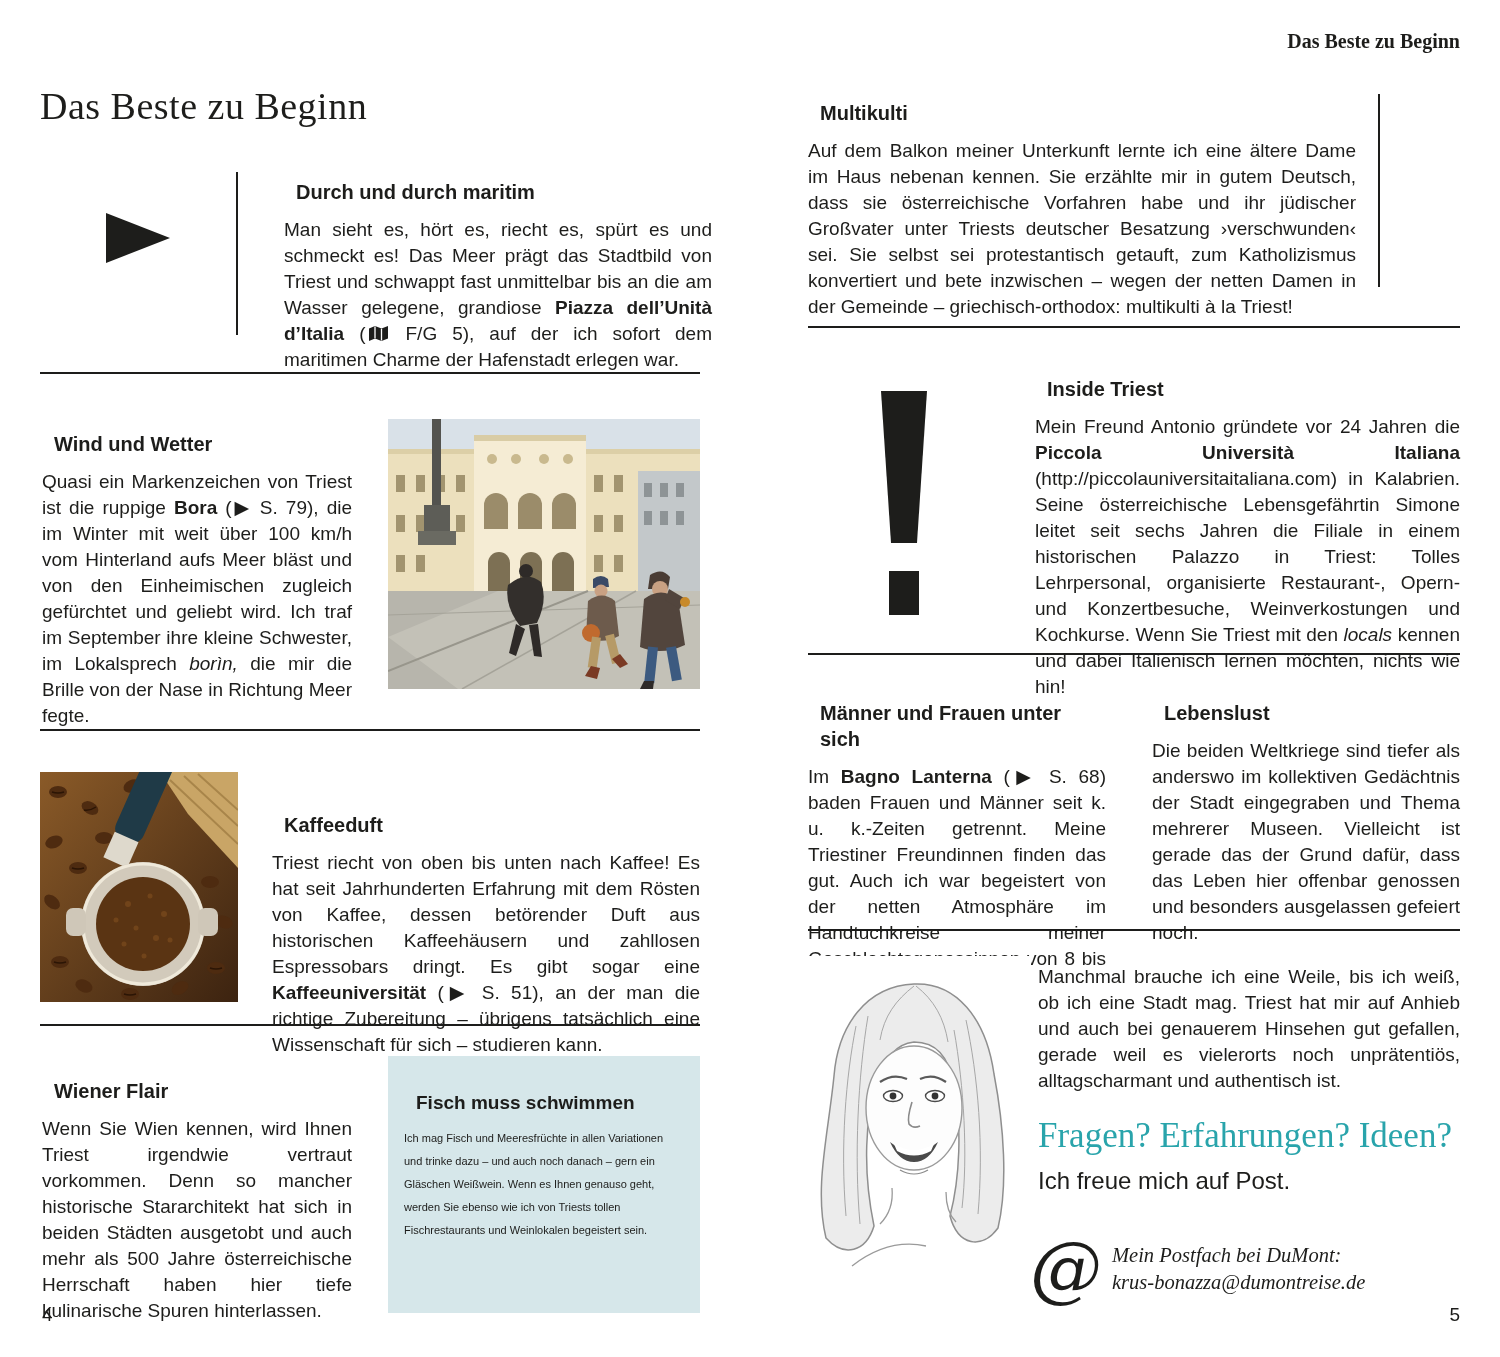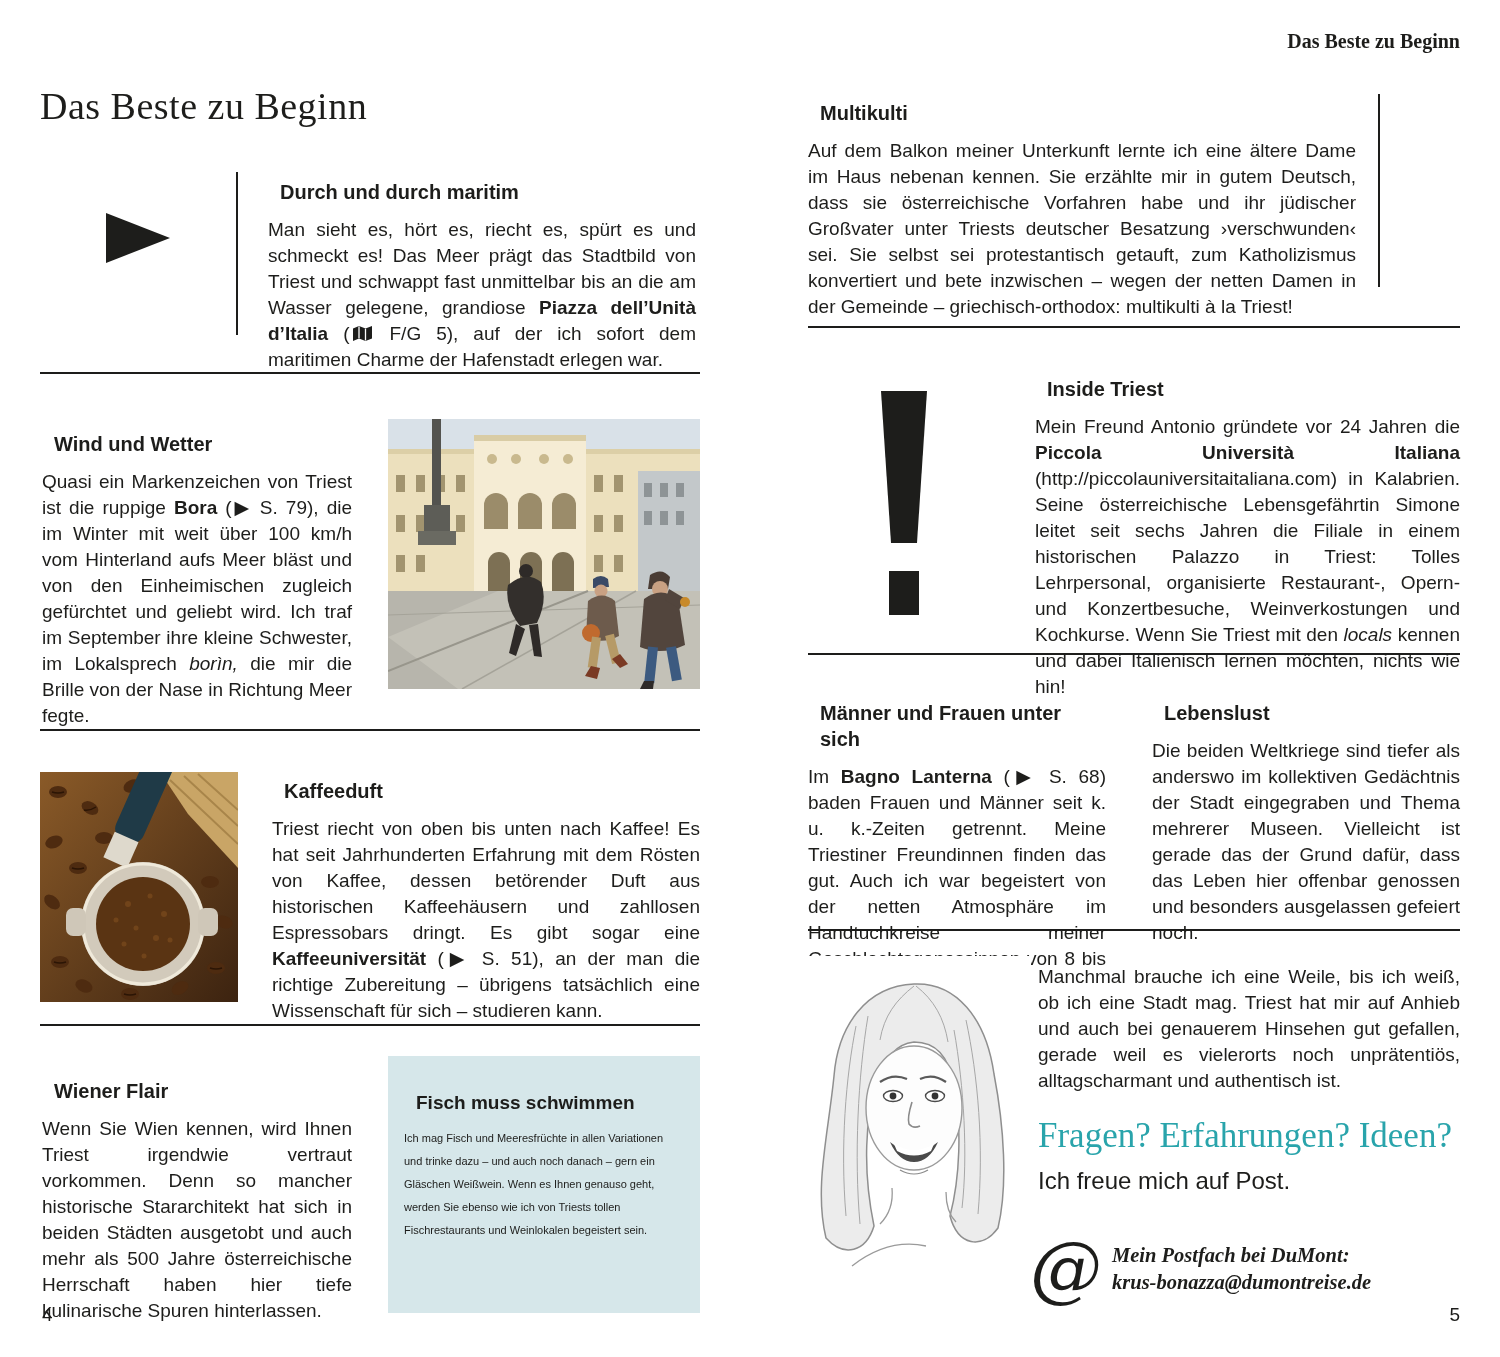--- a/index.html
+++ b/index.html
@@ -37,21 +37,21 @@
 <body>
 
 <div class="sheet">
 
   <div class="abs page-title" style="left:40px;top:84px;width:500px;">Das Beste zu Beginn</div>
 
   <div class="abs opener-triangle" style="left:106px;top:213px;"></div>
 
   <div class="vr" style="left:236px;top:172px;height:163px;"></div>
 
-  <div class="abs" style="left:268px;top:167px;width:428px;">
+  <div class="abs" style="left:284px;top:167px;width:428px;">
     <div class="sec-h">Durch und durch maritim</div>
     <p class="body-text"><span>Man sieht es, hört es, riecht es, spürt es und schmeckt es! Das Meer prägt das Stadtbild von Triest und schwappt fast unmittelbar bis an die am Wasser gelegene, grandiose </span><span class="b">Piazza dell’Unità d’Italia</span><span> (</span><svg class="map-icon-svg" width="21" height="17" viewBox="0 0 21 17">
           <path d="M1 3.5 L7 1 L13.5 3.5 L20 1 V13.5 L13.5 16 L7 13.5 L1 16 Z" fill="#1d1d1b"></path>
           <path d="M7 1.5 V13.2 M13.5 3.8 V15.4" stroke="#ffffff" stroke-width="1.3" fill="none"></path>
         </svg><span> F/G 5), auf der ich sofort dem maritimen Charme der Hafenstadt erlegen war.</span></p>
   </div>
 
   <div class="hr" style="left:40px;top:372px;width:660px;"></div>
 
   <div class="abs" style="left:42px;top:419px;width:310px;">
@@ -187,21 +187,21 @@
         <circle cx="124" cy="142" r="3"></circle>
       <circle cx="96" cy="156" r="2.5"></circle>
         <circle cx="116" cy="166" r="3"></circle>
         <circle cx="84" cy="172" r="2.5"></circle>
       <circle cx="104" cy="184" r="2.5"></circle>
         <circle cx="130" cy="168" r="2.5"></circle>
         <circle cx="76" cy="148" r="2.5"></circle>
     </g>
   </svg>
 
-  <div class="abs" style="left:272px;top:766px;width:428px;">
+  <div class="abs" style="left:272px;top:800px;width:428px;">
     <div class="sec-h">Kaffeeduft</div>
     <p class="body-text"><span>Triest riecht von oben bis unten nach Kaffee! Es hat seit Jahrhunderten Erfahrung mit dem Rösten von Kaffee, dessen betörender Duft aus historischen Kaffeehäusern und zahllosen Espressobars dringt. Es gibt sogar eine </span><span class="b">Kaffeeuniversität</span><span> (▶ S. 51), an der man die richtige Zubereitung – übrigens tatsächlich eine Wissenschaft für sich – studieren kann.</span></p>
   </div>
 
   <div class="hr" style="left:40px;top:1024px;width:660px;"></div>
 
   <div class="abs" style="left:42px;top:1066px;width:310px;">
     <div class="sec-h">Wiener Flair</div>
     <p class="body-text">Wenn Sie Wien kennen, wird Ihnen Triest irgendwie vertraut vorkommen. Denn so mancher historische Stararchitekt hat sich in beiden Städten ausgetobt und auch mehr als 500 Jahre österreichische Herrschaft haben hier tiefe kulinarische Spuren hinterlassen.</p>
   </div>
@@ -279,20 +279,20 @@
   <div class="abs" style="left:1038px;top:964px;width:422px;">
     <p class="body-text">Manchmal brauche ich eine Weile, bis ich weiß, ob ich eine Stadt mag. Triest hat mir auf Anhieb und auch bei genauerem Hinsehen gut gefallen, gerade weil es vielerorts noch unprätentiös, alltagscharmant und authentisch ist.</p>
   </div>
 
   <div class="abs cta-heading" style="left:1038px;top:1116px;width:440px;">Fragen? Erfahrungen? Ideen?</div>
 
   <div class="abs cta-sub" style="left:1038px;top:1168px;width:422px;">Ich freue mich auf Post.</div>
 
   <div class="abs at-glyph" style="left:1030px;top:1232px;">@</div>
 
-  <div class="abs" style="left:1112px;top:1242px;width:360px;font-weight:bold;">
+  <div class="abs" style="left:1112px;top:1242px;width:360px;">
     <div class="contact-line">Mein Postfach bei DuMont:</div>
     <div class="contact-line">krus-bonazza@dumontreise.de</div>
   </div>
 
   <div class="abs page-num" style="left:1360px;top:1304px;width:100px;text-align:right;">5</div>
 
 </div>
 
 </body></html>

